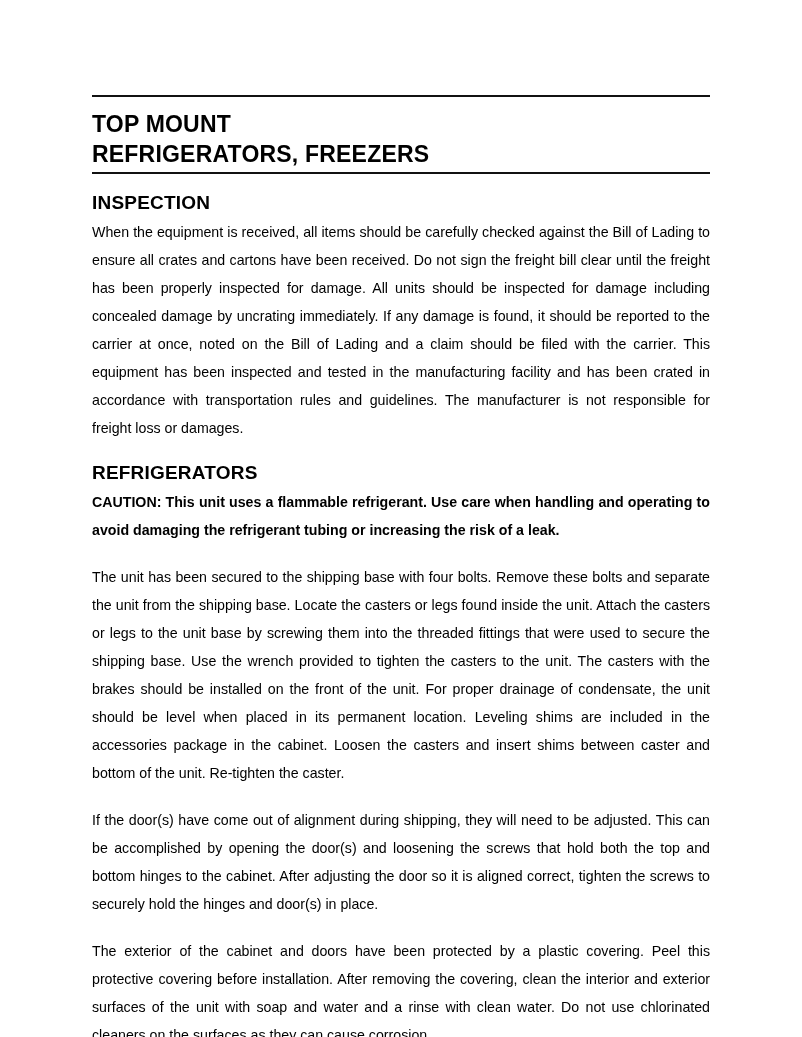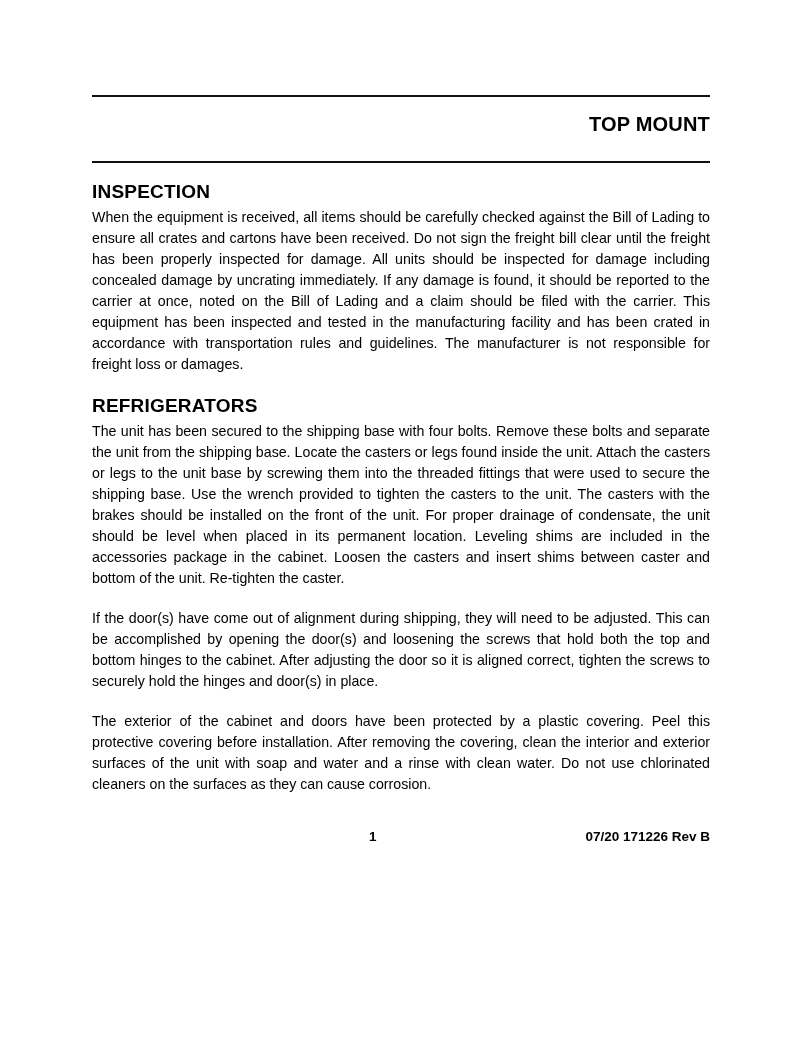--- a/index.html
+++ b/index.html
@@ -22,38 +22,38 @@
     padding: 0 92px;
   }
   .rule {
     border: none;
     border-top: 2px solid #111111;
     margin: 0;
     height: 0;
   }
   .rule-top { margin-top: 95px; }
   .title-block {
-    text-align: right;
+    text-align: left;
     font-weight: bold;
-    font-size: 20px;
+    font-size: 23px;
     line-height: 30px;
-    margin: 12px 0 22px 0;
+    margin: 12px 0 3px 0;
     letter-spacing: 0.2px;
   }
   .title-line { white-space: nowrap; }
   h2.section-heading {
     font-size: 19px;
     font-weight: bold;
     line-height: 24px;
     margin: 17px 0 3px 0;
     letter-spacing: 0.2px;
   }
   p.body-par {
     font-size: 14.2px;
-    line-height: 21px;
+    line-height: 28px;
     text-align: justify;
     margin: 0 0 19px 0;
   }
   p.caution {
     font-weight: bold;
   }
   .footer {
     position: relative;
     margin-top: 34px;
     height: 16px;
@@ -74,31 +74,33 @@
 </style>
 </head>
 <body>
 
 <div class="page">
 
   <hr class="rule rule-top">
 
   <div class="title-block">
     <div class="title-line">TOP MOUNT</div>
+    <div class="title-line">REFRIGERATORS, FREEZERS</div>
   </div>
 
   <hr class="rule">
 
   <div>
     <h2 class="section-heading">INSPECTION</h2>
     <p class="body-par">When the equipment is received, all items should be carefully checked against the Bill of Lading to ensure all crates and cartons have been received. Do not sign the freight bill clear until the freight has been properly inspected for damage. All units should be inspected for damage including concealed damage by uncrating immediately. If any damage is found, it should be reported to the carrier at once, noted on the Bill of Lading and a claim should be filed with the carrier. This equipment has been inspected and tested in the manufacturing facility and has been crated in accordance with transportation rules and guidelines. The manufacturer is not responsible for freight loss or damages.</p>
   </div>
 
   <div>
     <h2 class="section-heading">REFRIGERATORS</h2>
+    <p class="body-par caution">CAUTION: This unit uses a flammable refrigerant. Use care when handling and operating to avoid damaging the refrigerant tubing or increasing the risk of a leak.</p>
     <p class="body-par">The unit has been secured to the shipping base with four bolts. Remove these bolts and separate the unit from the shipping base. Locate the casters or legs found inside the unit. Attach the casters or legs to the unit base by screwing them into the threaded fittings that were used to secure the shipping base. Use the wrench provided to tighten the casters to the unit. The casters with the brakes should be installed on the front of the unit. For proper drainage of condensate, the unit should be level when placed in its permanent location. Leveling shims are included in the accessories package in the cabinet. Loosen the casters and insert shims between caster and bottom of the unit. Re-tighten the caster.</p>
     <p class="body-par">If the door(s) have come out of alignment during shipping, they will need to be adjusted. This can be accomplished by opening the door(s) and loosening the screws that hold both the top and bottom hinges to the cabinet. After adjusting the door so it is aligned correct, tighten the screws to securely hold the hinges and door(s) in place.</p>
     <p class="body-par">The exterior of the cabinet and doors have been protected by a plastic covering. Peel this protective covering before installation. After removing the covering, clean the interior and exterior surfaces of the unit with soap and water and a rinse with clean water. Do not use chlorinated cleaners on the surfaces as they can cause corrosion.</p>
   </div>
 
   <div class="footer">
     <span class="page-number">1</span>
     <span class="revision">07/20 171226 Rev B</span>
   </div>
 

